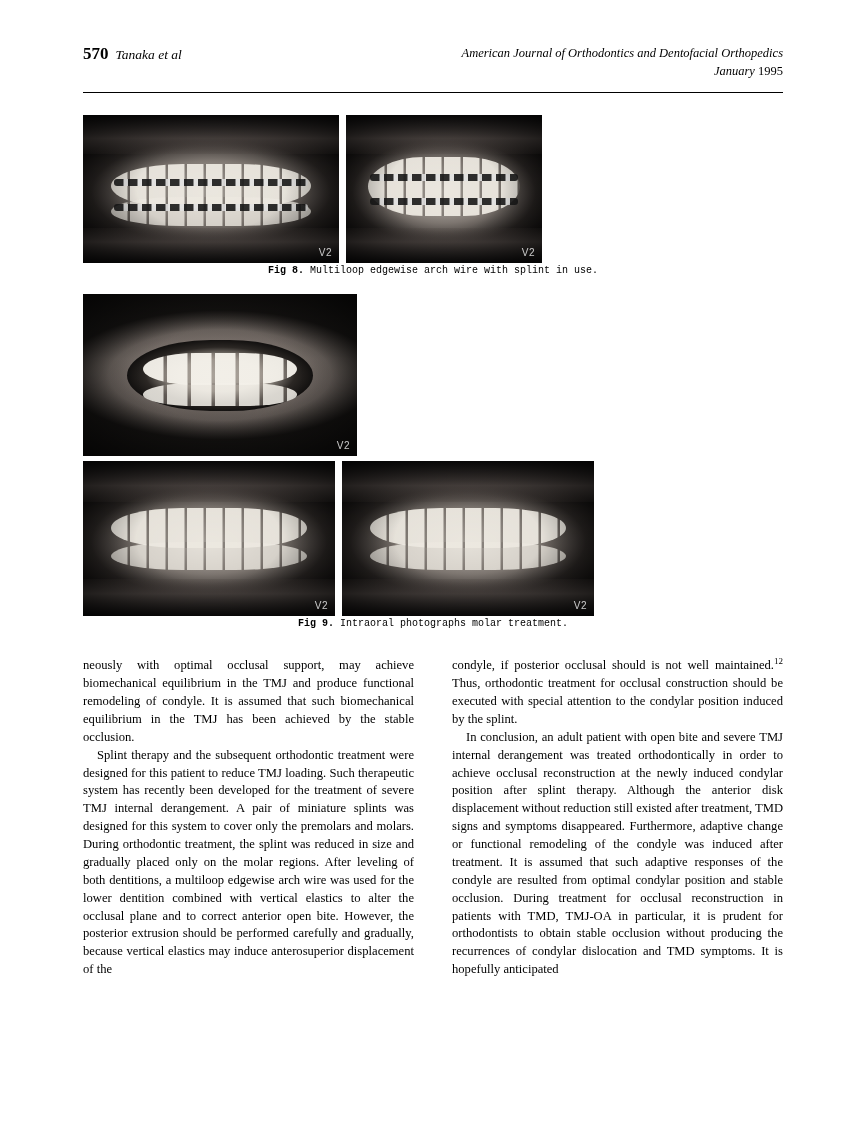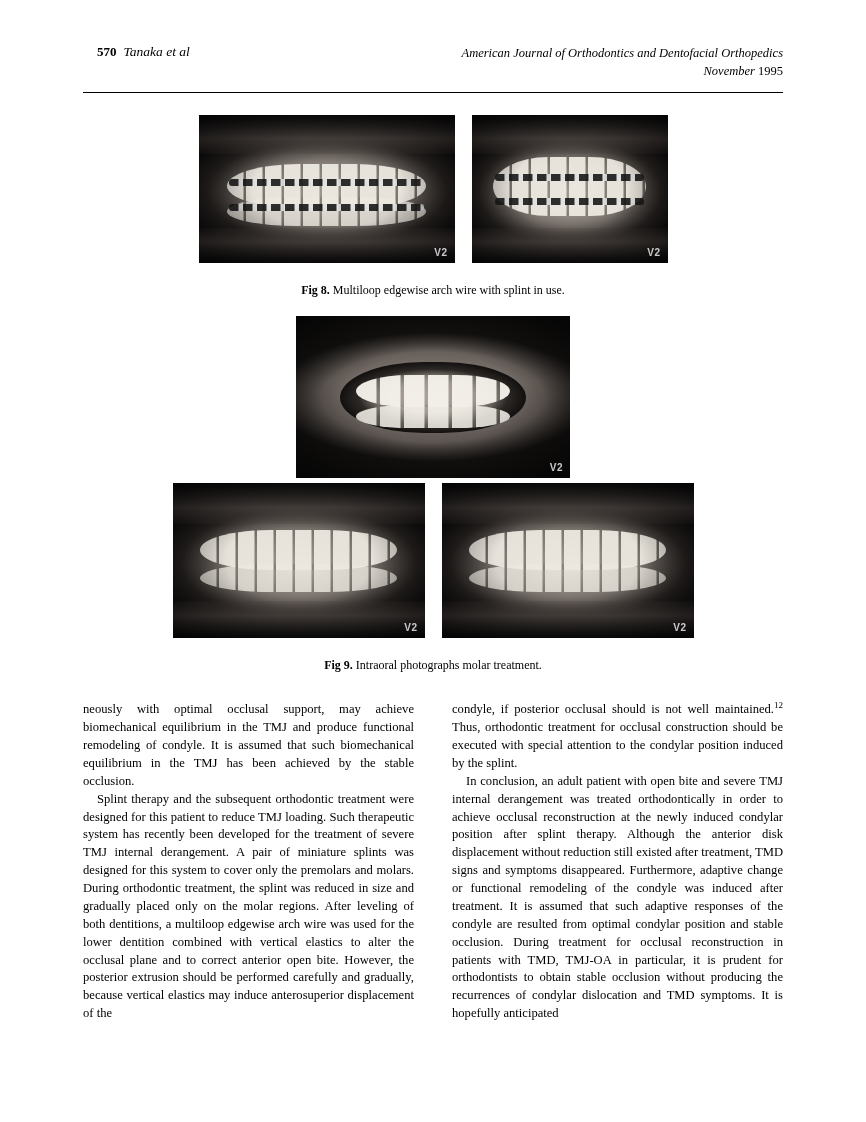--- a/index.html
+++ b/index.html
@@ -32,22 +32,21 @@
     padding-bottom: 6px;
   }
   .header-left {
     font-size: 13.5px;
     font-family: "Liberation Serif", serif;
   }
   .header-left .pageno {
     font-weight: bold;
     font-style: normal;
     margin-right: 7px;
-    font-size: 13px;
-    margin-left: 14px;
+    font-size: 17px;
   }
   .header-left .authors {
     font-style: italic;
   }
   .header-right {
     text-align: right;
     font-style: italic;
     font-size: 12.5px;
     line-height: 1.45;
   }
@@ -57,34 +56,32 @@
   .rule {
     border-top: 1px solid #000;
     margin-top: 6px;
   }
   
   .figblock {
     margin-top: 22px;
   }
   .photo-row {
     display: flex;
-    justify-content: center;
-    gap: 17px;
-    font-weight: bold;
+    gap: 7px;
   }
   .photo {
     background: #2a2a2a;
     position: relative;
     overflow: hidden;
   }
   .caption {
     text-align: center;
-    font-family: Liberation Serif, serif;
-    font-size: 12px;
-    margin-top: 20px;
+    font-family: Liberation Mono, monospace;
+    font-size: 10px;
+    margin-top: 2px;
   }
   .caption .lab {
     font-weight: bold;
   }
   
   .mouth {
     position: absolute;
     inset: 0;
     background:
       radial-gradient(ellipse 60% 46% at 50% 52%, rgba(210,205,198,0.95) 0%, rgba(150,142,135,0.75) 46%, rgba(40,36,34,0.95) 78%, rgba(18,16,15,1) 100%),
@@ -216,21 +213,21 @@
 
 <div class="page">
   <div class="content">
 
     <div class="header">
       <div class="header-left">
         <span class="pageno">570</span><span class="authors">Tanaka et al</span>
       </div>
       <div class="header-right">
         <div>American Journal of Orthodontics and Dentofacial Orthopedics</div>
-        <div class="issue"><span>November </span><span class="year">1995</span></div>
+        <div class="issue"><span>January </span><span class="year">1995</span></div>
       </div>
     </div>
     <div class="rule"></div>
 
     <div class="figblock">
       <div class="photo-row">
         <div class="photo" style="width:256px;height:148px;">
           <div class="mouth"></div>
           <div class="lip-top"></div>
           <div class="lip-bot"></div>

